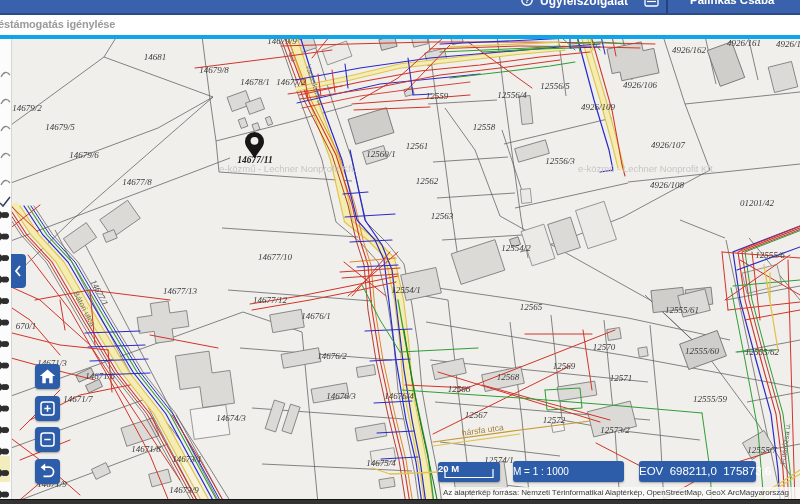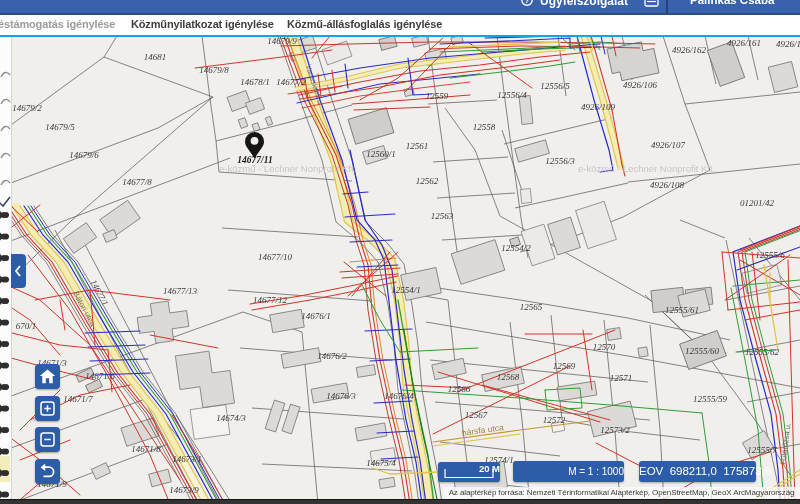--- a/index.html
+++ b/index.html
@@ -1,24 +1,24 @@
 <!DOCTYPE html>
 <html><head><meta charset="utf-8">
 <style>
 html,body{margin:0;padding:0;width:800px;height:504px;overflow:hidden;font-family:"Liberation Sans",sans-serif;background:#f0efec}
 .abs{position:absolute}
 #topbar{left:0;top:0;width:800px;height:13px;background:#3a61ab;border-bottom:2px solid #2a4b85;z-index:30}
 #topbar .wtxt{position:absolute;color:#fff;font-weight:bold;font-size:12px;top:-6px;white-space:nowrap}
-#menubar{left:0;top:15px;width:800px;height:20px;background:#fff;z-index:25;border-bottom:2px solid #0ea5e9}
+#menubar{left:0;top:15px;width:800px;height:20px;background:#fff;z-index:25;border-bottom:4px solid #0ea5e9}
 .mi{position:absolute;top:0;height:20px;line-height:19px;font-weight:bold;font-size:11px;letter-spacing:-0.15px;white-space:nowrap}
 #leftstrip{left:0;top:36px;width:11px;height:463px;background:#fcfcfc;border-right:1px solid #d5d5d5;z-index:20}
 #tab{left:11px;top:254px;width:15px;height:34px;background:#2d5da9;border-radius:0 4px 4px 0;z-index:21}
 .zbtn{left:35px;width:25px;height:25px;background:#2d5da9;border-radius:4px;box-shadow:0 1px 2px rgba(0,0,0,.35);z-index:21}
-.bbox{background:#2d5da9;border-radius:3px;z-index:21;color:#fff;text-align:right;box-shadow:0 1px 2px rgba(0,0,0,.3)}
-#attr{left:443px;top:487px;width:357px;height:12px;background:rgba(250,250,250,.8);z-index:20;font-size:8px;color:#3c3c3c;text-align:center;line-height:12px;white-space:nowrap;letter-spacing:-0.1px}
+.bbox{background:#2d5da9;border-radius:3px;z-index:21;color:#fff;text-align:left;box-shadow:0 1px 2px rgba(0,0,0,.3)}
+#attr{left:443px;top:487px;width:357px;height:12px;background:rgba(250,250,250,.8);z-index:20;font-size:8px;color:#3c3c3c;line-height:12px;white-space:nowrap;letter-spacing:-0.1px}
 #botstrip{left:0;top:499px;width:800px;height:5px;background:#333;border-top:1px solid #161616;z-index:22}
 </style></head>
 <body>
 <svg width="800" height="504" viewBox="0 0 800 504" style="position:absolute;top:0;left:0">
 <rect width="800" height="504" fill="#f0efec"></rect>
 <g stroke="#5d5d5d" stroke-width="0.75" fill="none">
 <path d="M117,36 L104,57 L0,133"></path>
 <path d="M104,57 L213,97"></path>
 <path d="M0,187 L158,128 L213,97"></path>
 <path d="M0,245 L196,171 L230,158"></path>
@@ -372,22 +372,20 @@
   <svg class="abs" style="left:644px;top:-6px" width="16" height="14">
       <rect x="1" y="1" width="13" height="11" rx="1.5" fill="none" stroke="#fff" stroke-width="1.3"></rect>
       <line x1="3" y1="4.5" x2="12" y2="4.5" stroke="#fff" stroke-width="1.2"></line>
       <line x1="3" y1="7.5" x2="12" y2="7.5" stroke="#fff" stroke-width="1.2"></line>
     </svg>
   <div class="abs" style="left:666px;top:0;width:2px;height:13px;background:#23437a"></div>
   <div class="wtxt" style="left:690px;font-size:11.5px">Pálinkás Csaba</div>
 </div>
 <div class="abs" id="menubar">
   <div class="mi" style="left:-2px;color:#9b9b9b">éstámogatás igénylése</div>
-  <div class="mi" style="left:131px;color:#3d3d3d">Közműnyilatkozat igénylése</div>
-  <div class="mi" style="left:287px;color:#3d3d3d">Közmű-állásfoglalás igénylése</div>
 </div>
 <div class="abs" id="leftstrip">
   <svg width="11" height="463">
     <rect x="0" y="420" width="10" height="26" fill="#f3ecbc"></rect>
     <g stroke="#8a8a8a" stroke-width="1.3" fill="none">
       <path d="M1,41 Q5,33 10,39"></path>
         <path d="M1,68 Q5,60 10,66"></path>
         <path d="M1,95 Q5,87 10,93"></path>
       <path d="M1,122 Q5,114 10,120"></path>
         <path d="M1,149 Q5,141 10,147"></path>

